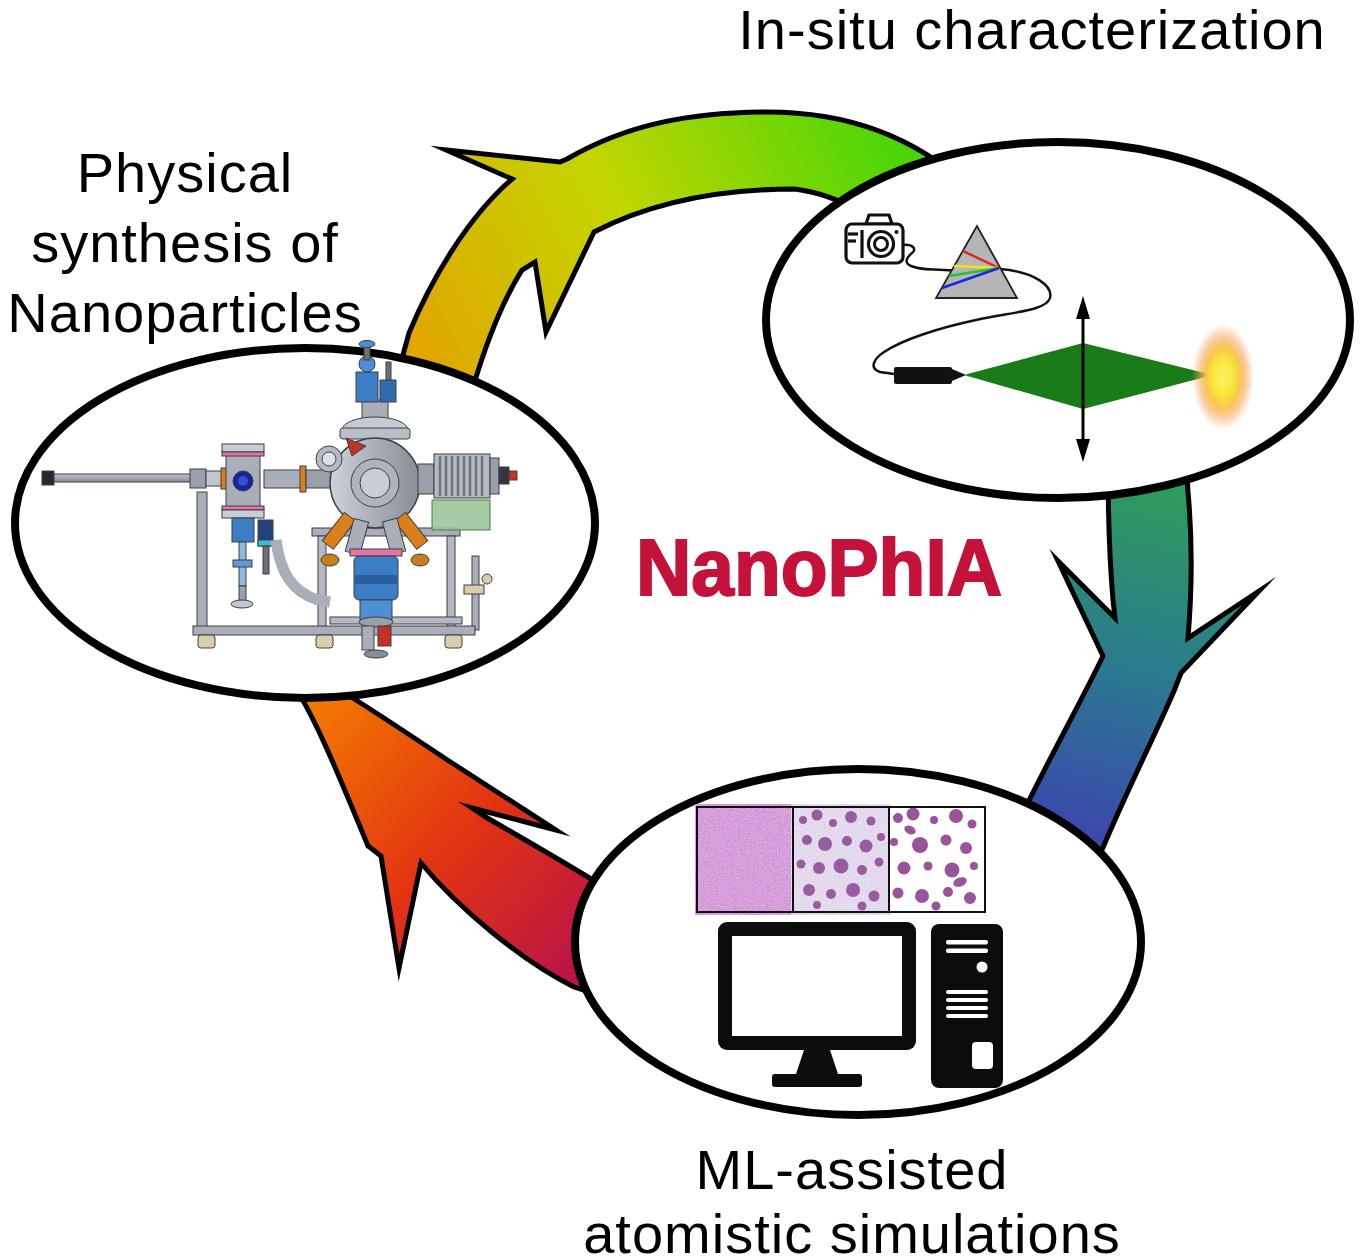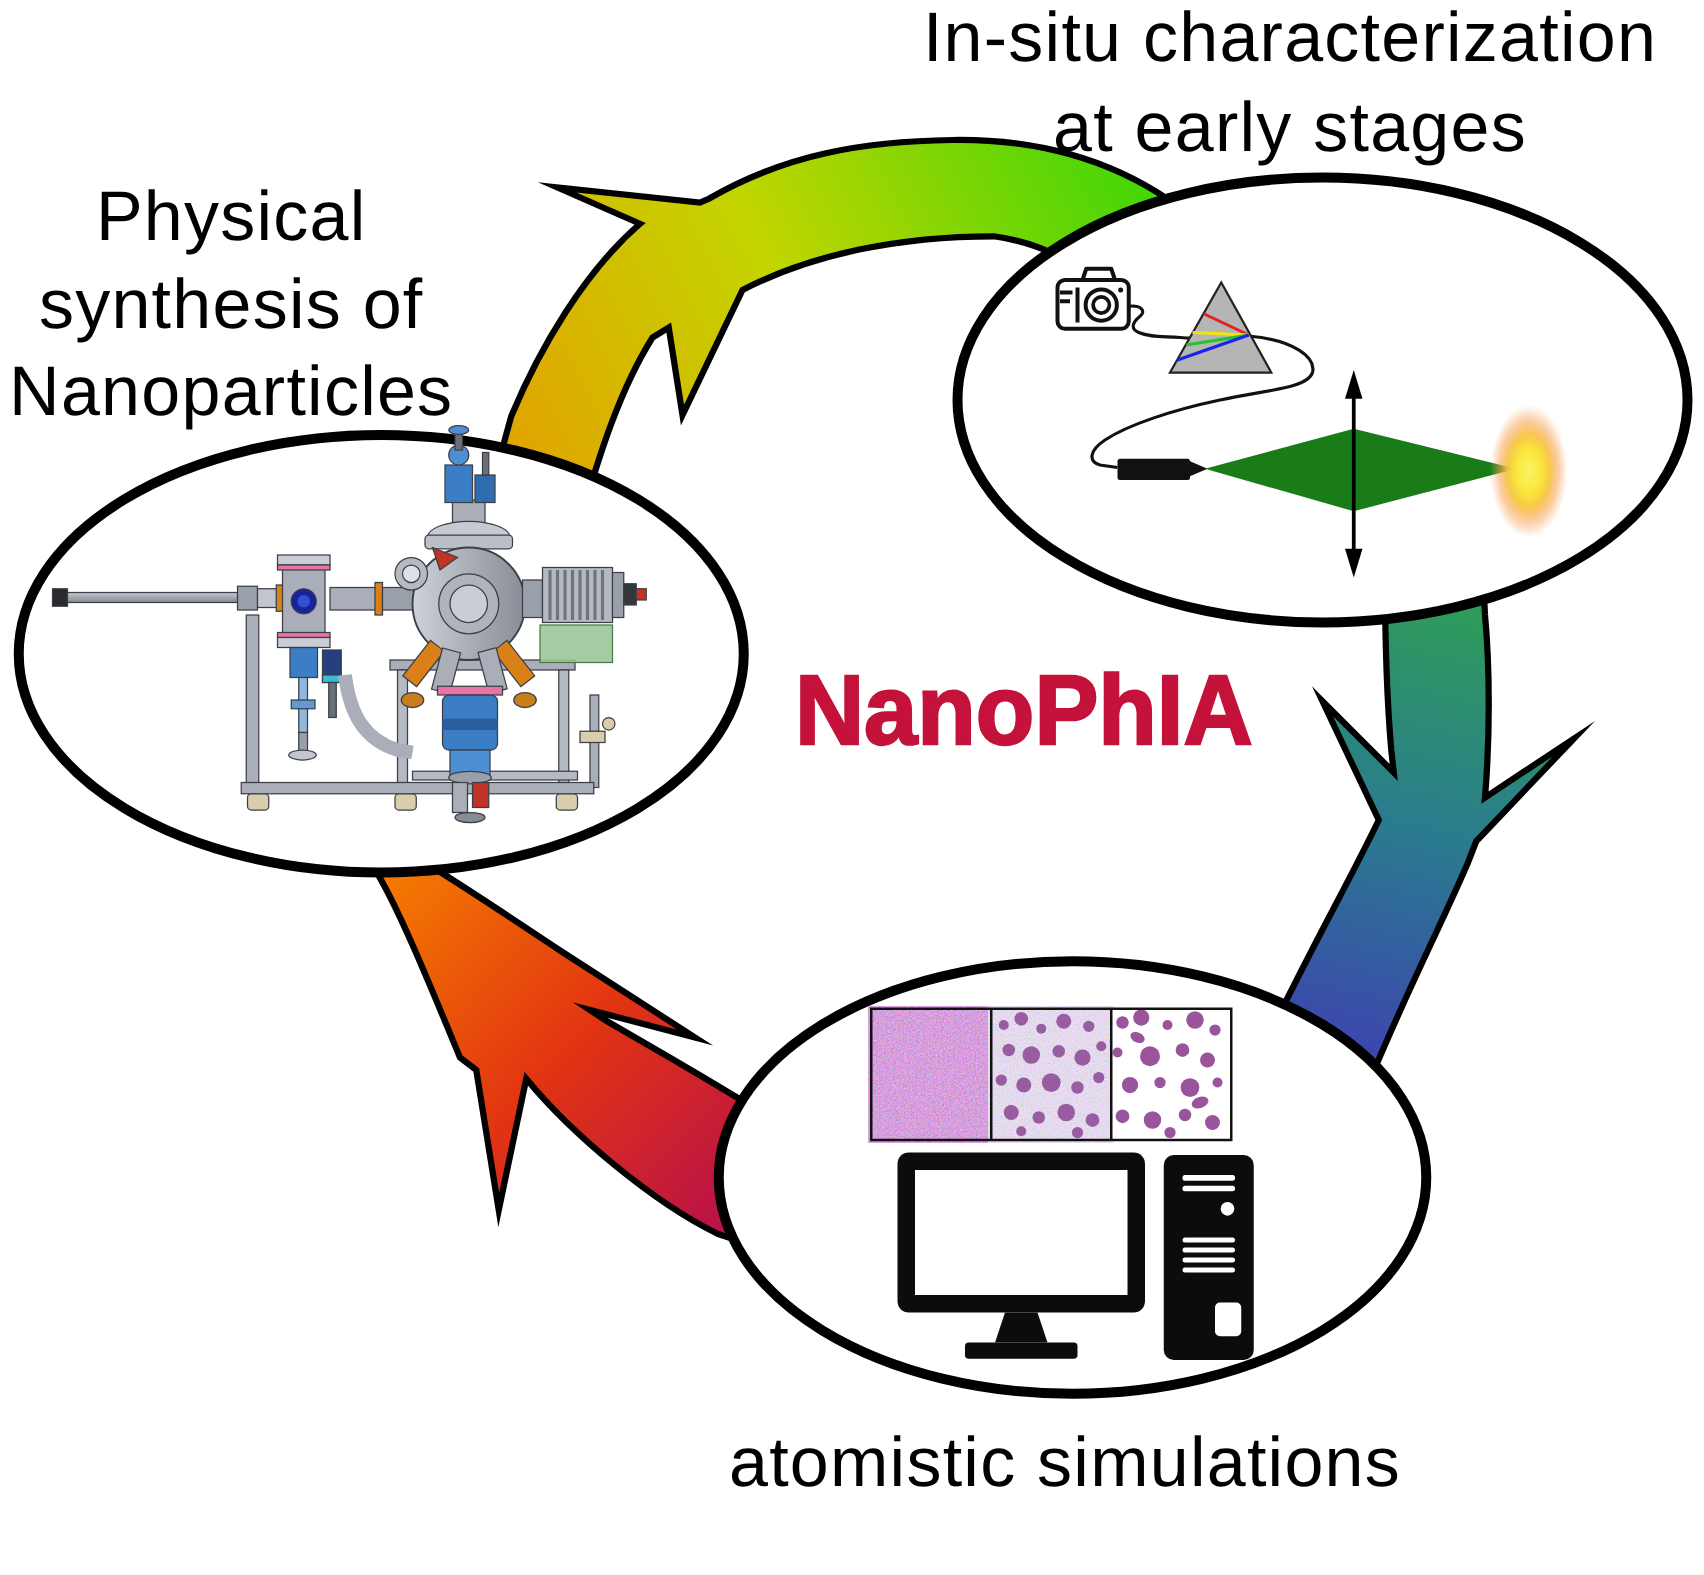--- a/index.html
+++ b/index.html
@@ -295,22 +295,22 @@
 </svg>
 
 <div class="stage-label lbl-synthesis">
   <span class="ln">Physical</span>
   <span class="ln">synthesis of</span>
   <span class="ln">Nanoparticles</span>
 </div>
 
 <div class="stage-label lbl-characterization">
   <span class="ln">In-situ characterization</span>
-  <span class="ln">at early stages</span>
 </div>
 
 <div class="stage-label lbl-simulation">
+  <span class="ln">ML-assisted</span>
   <span class="ln">atomistic simulations</span>
 </div>
 
 <div class="center-title">NanoPhIA</div>
 
 </div>
 
 </body></html>

